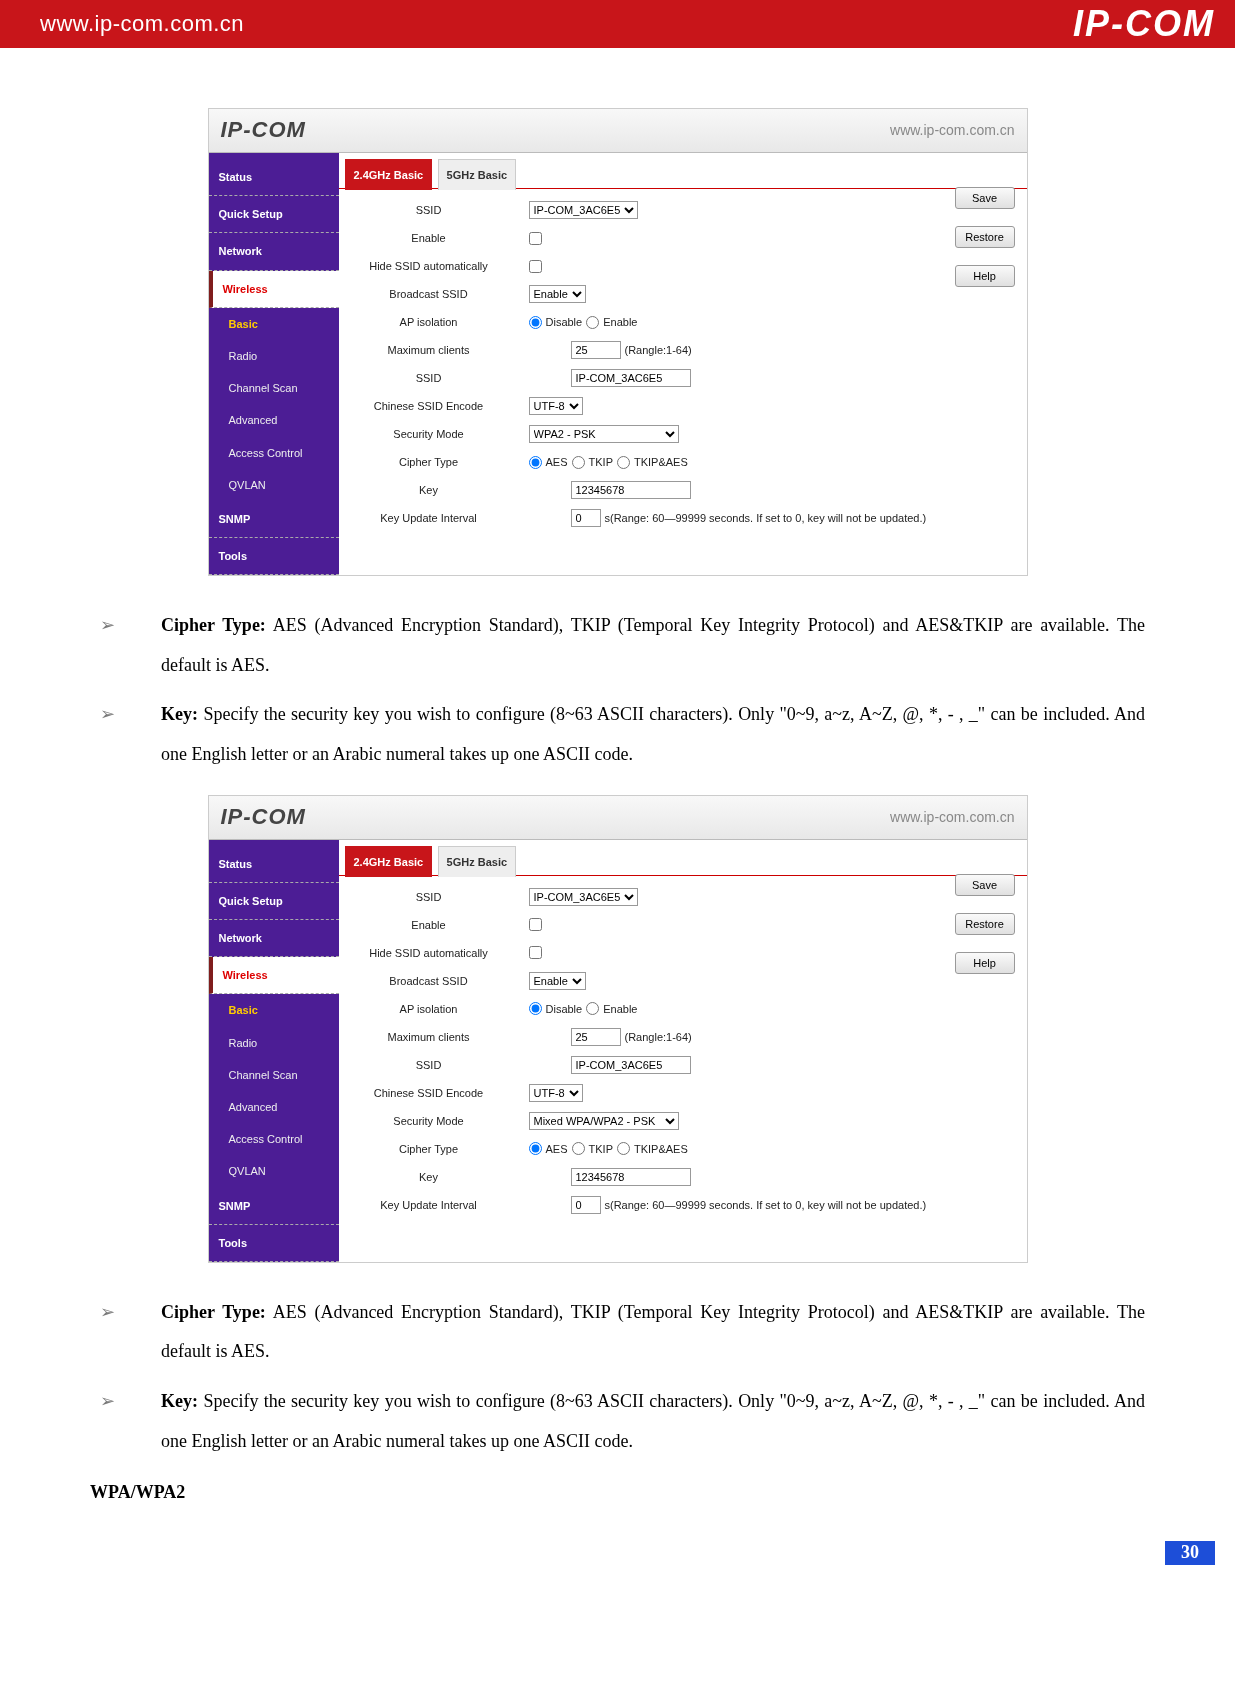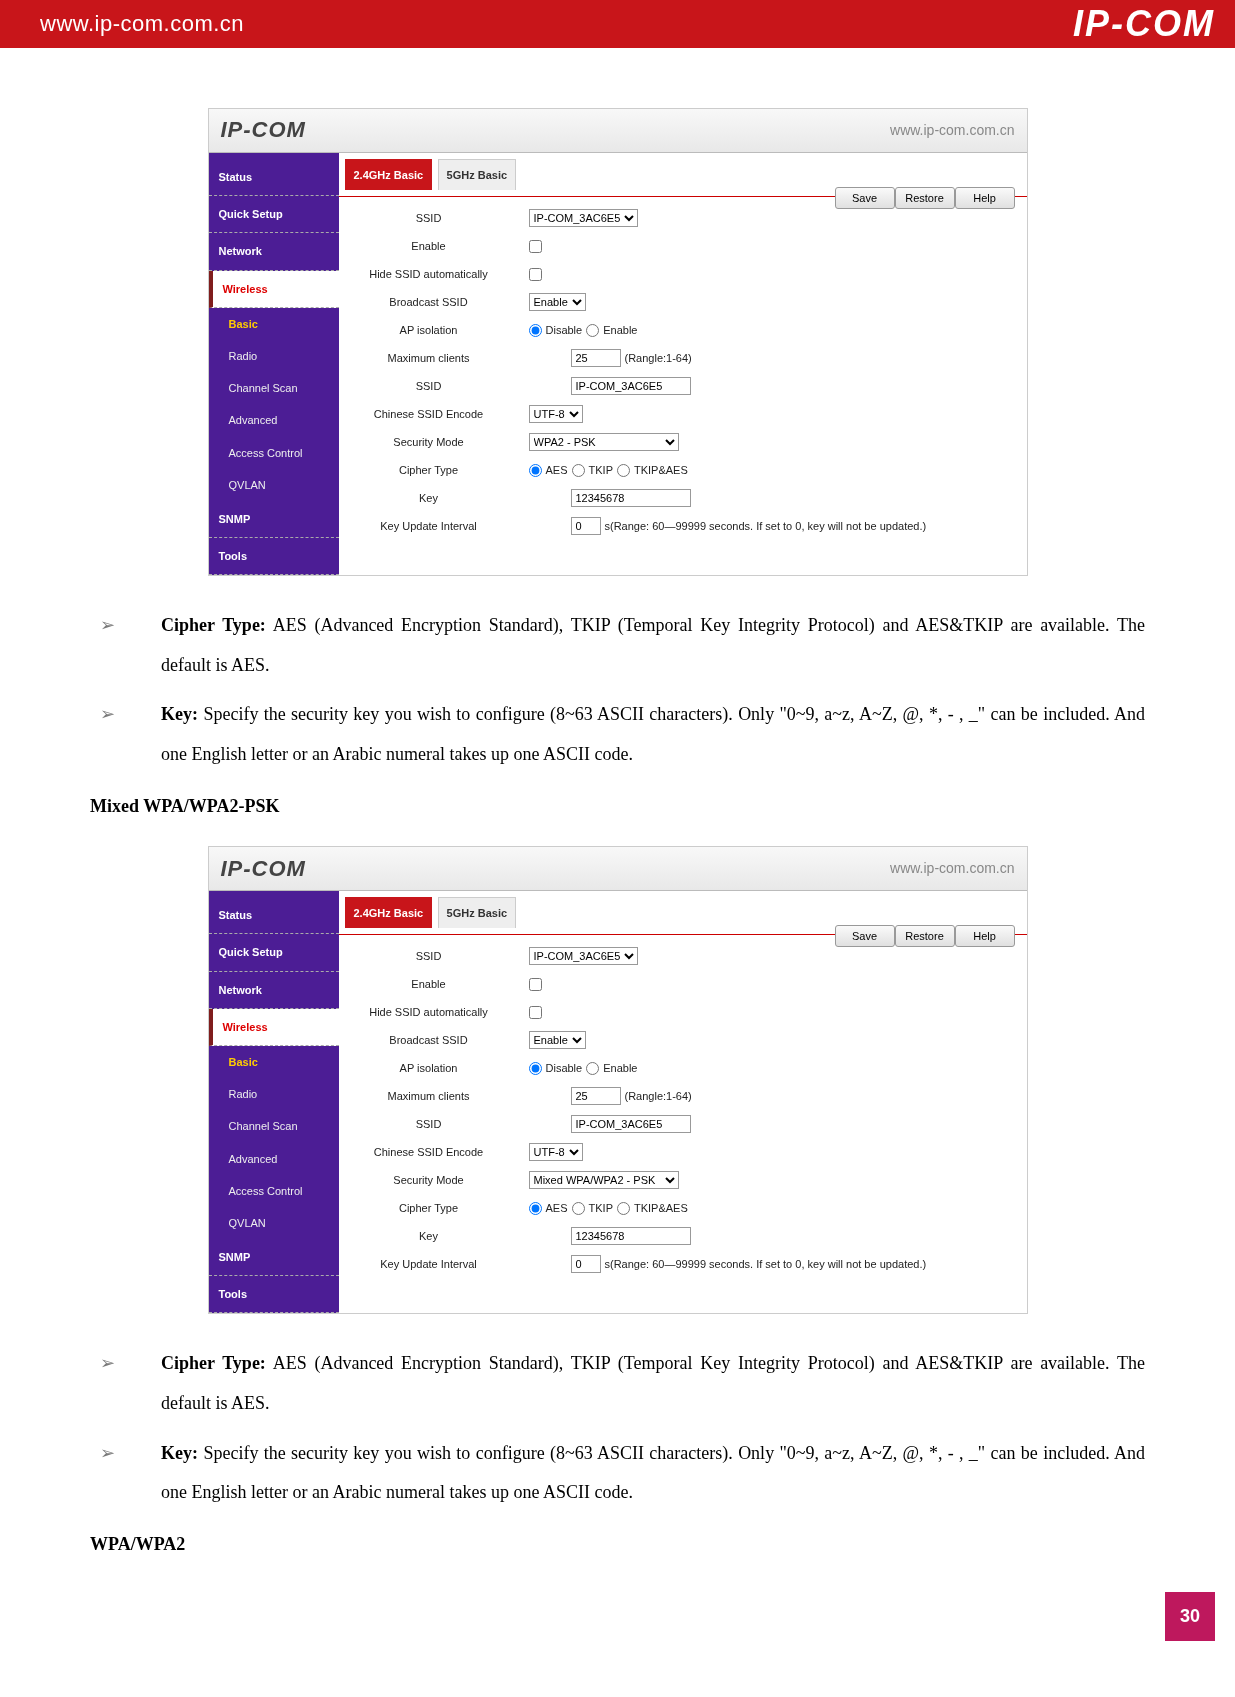--- a/index.html
+++ b/index.html
@@ -97,21 +97,21 @@
   }
   .router-content {
     flex: 1;
     background: #fff;
     padding: 0 0 10px 0;
     position: relative;
   }
   .tabstrip {
     border-bottom: 1px solid #c00;
     padding: 6px 0 0 6px;
-    height: 44px;
+    height: 36px;
   }
   .tab {
     display: inline-block;
     padding: 3px 8px;
     font-size: 11px;
     font-weight: bold;
     color: #333;
     background: #eee;
     border: 1px solid #ccc;
     border-bottom: none;
@@ -149,22 +149,22 @@
     height: 18px;
     border: 1px solid #999;
     background: #fff;
   }
   .form-row input[type=text] { padding: 0 4px; margin-left: 42px; }
   .side-buttons {
     position: absolute;
     top: 34px;
     right: 12px;
     display: flex;
-    flex-direction: row;
-    gap: 0;
+    flex-direction: column;
+    gap: 17px;
   }
   .side-buttons button {
     width: 60px;
     height: 22px;
     font-size: 11px;
     background: linear-gradient(#fafafa,#e0e0e0);
     border: 1px solid #999;
     border-radius: 3px;
     cursor: pointer;
   }
@@ -186,29 +186,29 @@
   .doc-heading {
     font-weight: bold;
     margin: 12px 0 8px 0;
   }
   .page-footer {
     display: flex;
     justify-content: flex-end;
     padding: 0 20px 20px 0;
   }
   .page-footer .pnum {
-    background: #be185d;
+    background: #1d4ed8;
     color: #fff;
     font-weight: bold;
     width: 50px;
-    height: 49px;
+    height: 24px;
     display: flex;
     align-items: center;
     justify-content: center;
-    font-family: Liberation Sans, sans-serif;
+    font-family: Liberation Serif, serif;
     font-size: 18px;
   }
 </style>
 </head>
 <body>
 
 <div class="page-header">
   <span class="url">www.ip-com.com.cn</span>
   <span class="logo">IP-COM</span>
 </div>
@@ -335,21 +335,20 @@
 
   <div class="doc-bullet">
     <span class="chevron">➢</span>
     <span class="text"><b>Cipher Type:</b><span> AES (Advanced Encryption Standard), TKIP (Temporal Key Integrity Protocol) and AES&amp;TKIP are available. The default is AES.</span></span>
   </div>
   <div class="doc-bullet">
     <span class="chevron">➢</span>
     <span class="text"><b>Key:</b><span> Specify the security key you wish to configure (8~63 ASCII characters). Only "0~9, a~z, A~Z, @, *, - , _" can be included. And one English letter or an Arabic numeral takes up one ASCII code.</span></span>
   </div>
 
-  <div class="doc-heading">Mixed WPA/WPA2-PSK</div>
 
   <div class="router-ui">
     <div class="router-top">
       <span class="rlogo">IP-COM</span>
       <span class="rurl">www.ip-com.com.cn</span>
     </div>
     <div class="router-body">
       <div class="router-nav">
         <div class="nav-item">Status</div>
         <div class="nav-item">Quick Setup</div>

